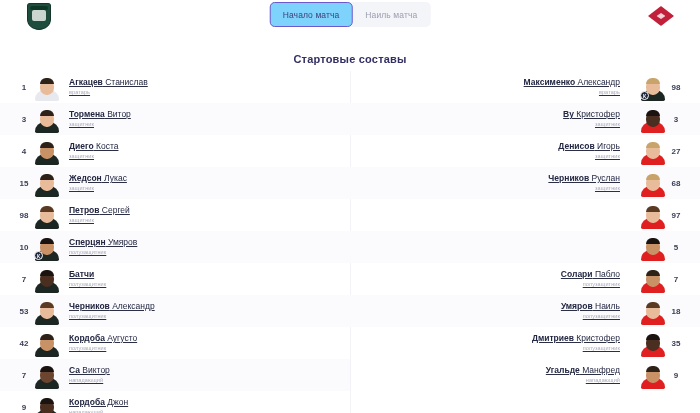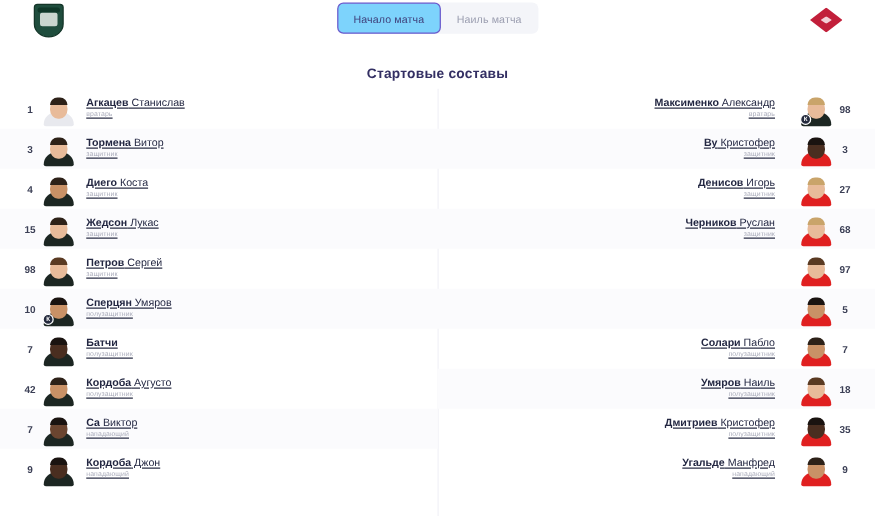--- a/index.html
+++ b/index.html
@@ -380,20 +380,32 @@
           <div class="avatar-wrap">
             <div class="jersey dark"></div>
             <div class="head skin-dd"></div>
             <div class="hair hair-bk"></div>
           </div>
           <div class="info">
             <div class="pname"><span class="last">Батчи</span></div>
             <div class="ppos">полузащитник</div>
           </div>
         </div>
+        <div class="row alt">
+          <div class="num">53</div>
+          <div class="avatar-wrap">
+            <div class="jersey dark"></div>
+            <div class="head skin-l"></div>
+            <div class="hair hair-br"></div>
+          </div>
+          <div class="info">
+            <div class="pname"><span class="last">Черников</span><span class="first"> Александр</span></div>
+            <div class="ppos">полузащитник</div>
+          </div>
+        </div>
         <div class="row">
           <div class="num">42</div>
           <div class="avatar-wrap">
             <div class="jersey dark"></div>
             <div class="head skin-m"></div>
             <div class="hair hair-dk"></div>
           </div>
           <div class="info">
             <div class="pname"><span class="last">Кордоба</span><span class="first"> Аугусто</span></div>
             <div class="ppos">полузащитник</div>

